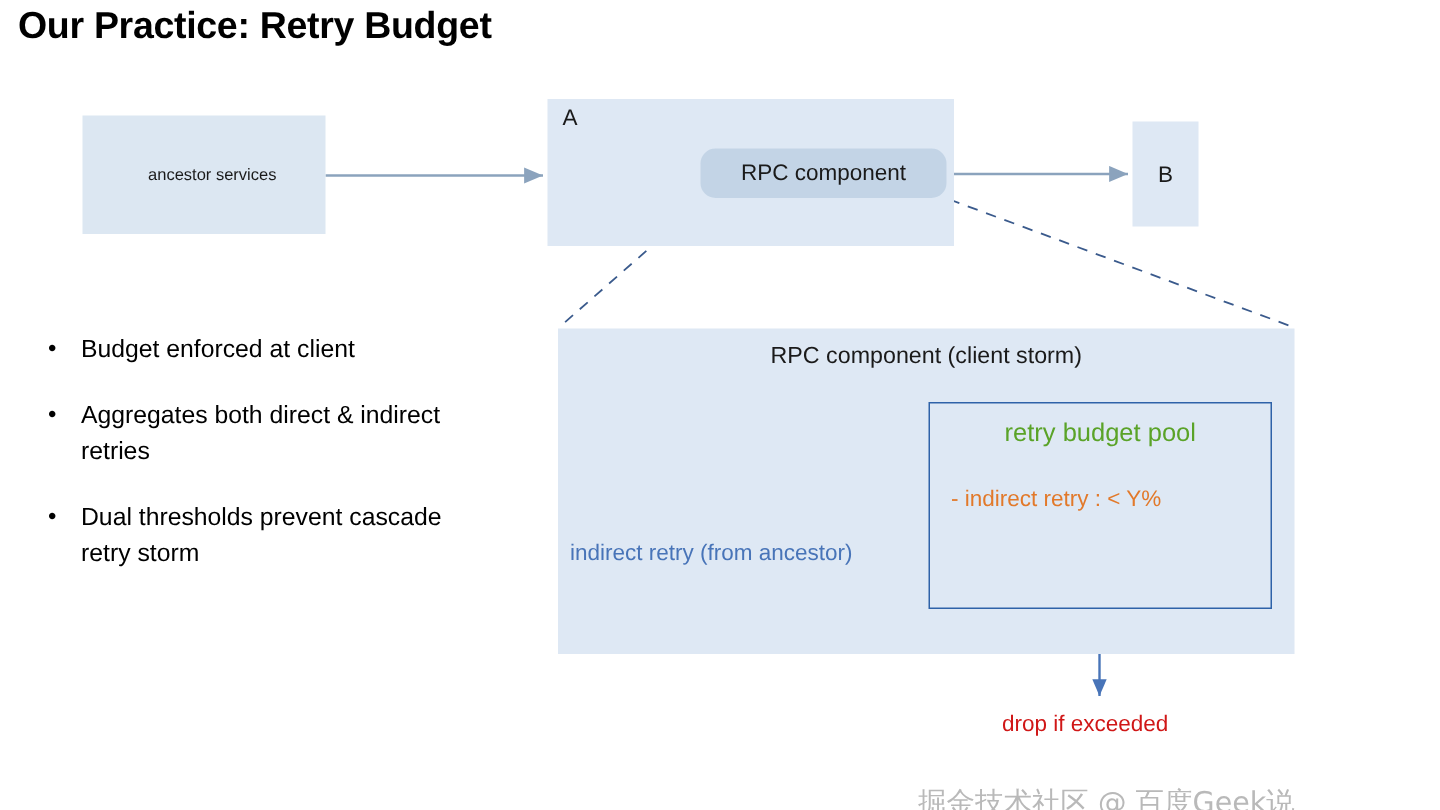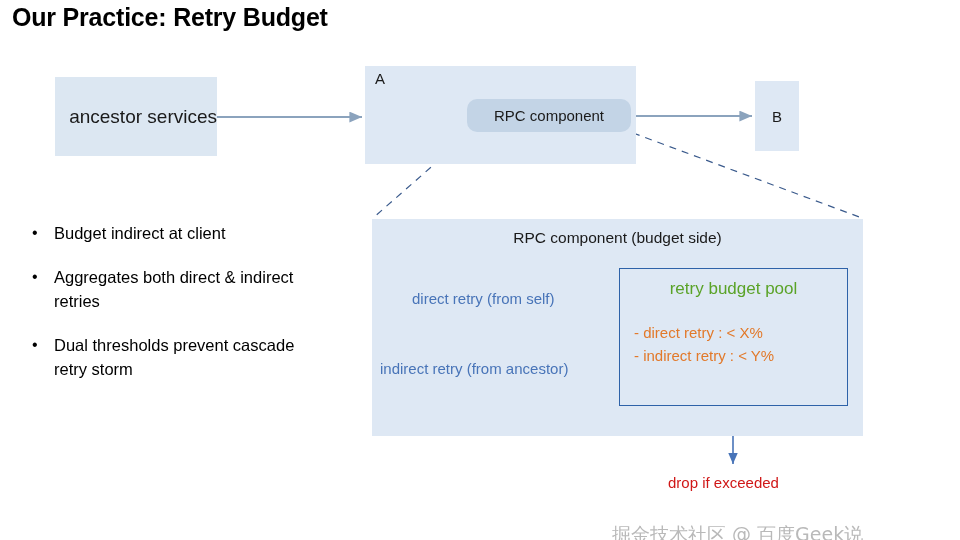--- a/index.html
+++ b/index.html
@@ -37,23 +37,23 @@
   .box {
     position: absolute;
     box-sizing: border-box;
   }
   .box-ancestor {
     left: 55px; top: 77px;
     width: 162px; height: 79px;
     background: #dce7f2;
     display: flex;
     align-items: center;
-    justify-content: flex-end;
+    justify-content: center;
     padding-left: 11px;
-    font-size: 19px;
+    font-size: 11px;
     color: #1a1a1a;
   }
   .box-a {
     left: 365px; top: 66px;
     width: 271px; height: 98px;
     background: #dee8f4;
   }
   .box-a-label {
     position: absolute;
     left: 10px; top: 4px;
@@ -230,43 +230,41 @@
     <span>RPC component</span>
   </div>
 
   <div class="box box-b">
     <span>B</span>
   </div>
 
   <div class="bullets">
     <div class="bullet">
       <span class="dot">•</span>
-      <span>Budget indirect at client</span>
+      <span>Budget enforced at client</span>
     </div>
     <div class="bullet">
       <span class="dot">•</span>
       <span>Aggregates both direct &amp; indirect retries</span>
     </div>
     <div class="bullet">
       <span class="dot">•</span>
       <span>Dual thresholds prevent cascade retry storm</span>
     </div>
   </div>
 
   <div class="box box-client">
-    <div class="client-title">RPC component (budget side)</div>
-  </div>
-
-  <div class="lbl-direct">direct retry (from self)</div>
+    <div class="client-title">RPC component (client storm)</div>
+  </div>
+
   <div class="lbl-indirect">indirect retry (from ancestor)</div>
 
   <div class="pool-box">
     <div class="pool-title">retry budget pool</div>
     <div class="pool-lines">
-      <div>- direct retry : &lt; X%</div>
       <div>- indirect retry : &lt; Y%</div>
     </div>
   </div>
 
   <div class="lbl-drop">drop if exceeded</div>
 
   <div class="watermark">掘金技术社区 @ 百度Geek说</div>
 
 </div>
 

